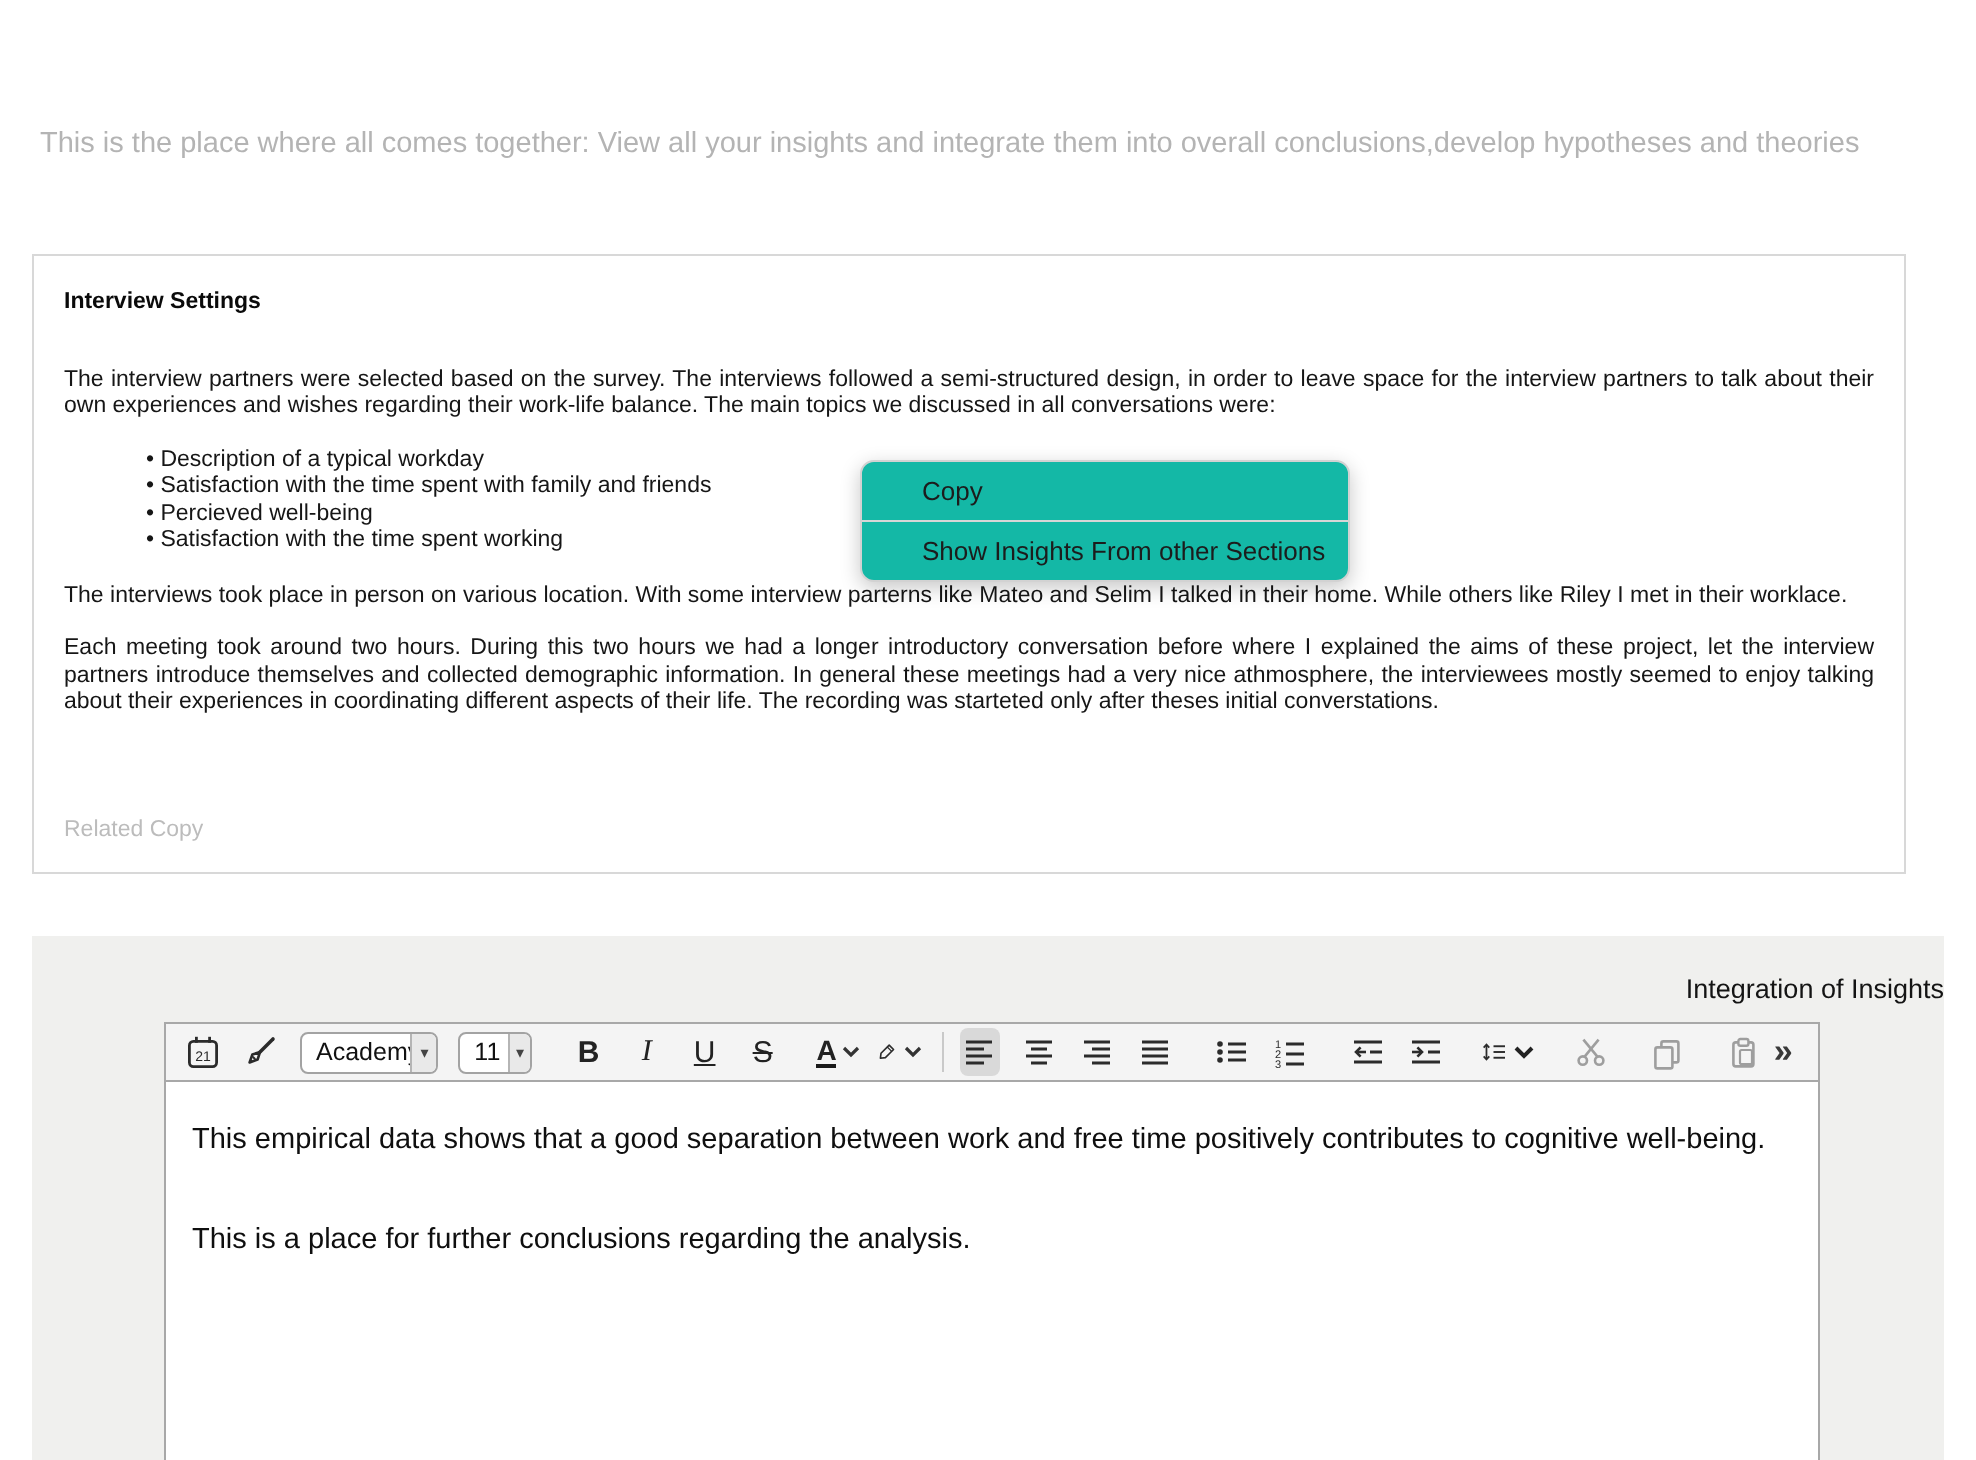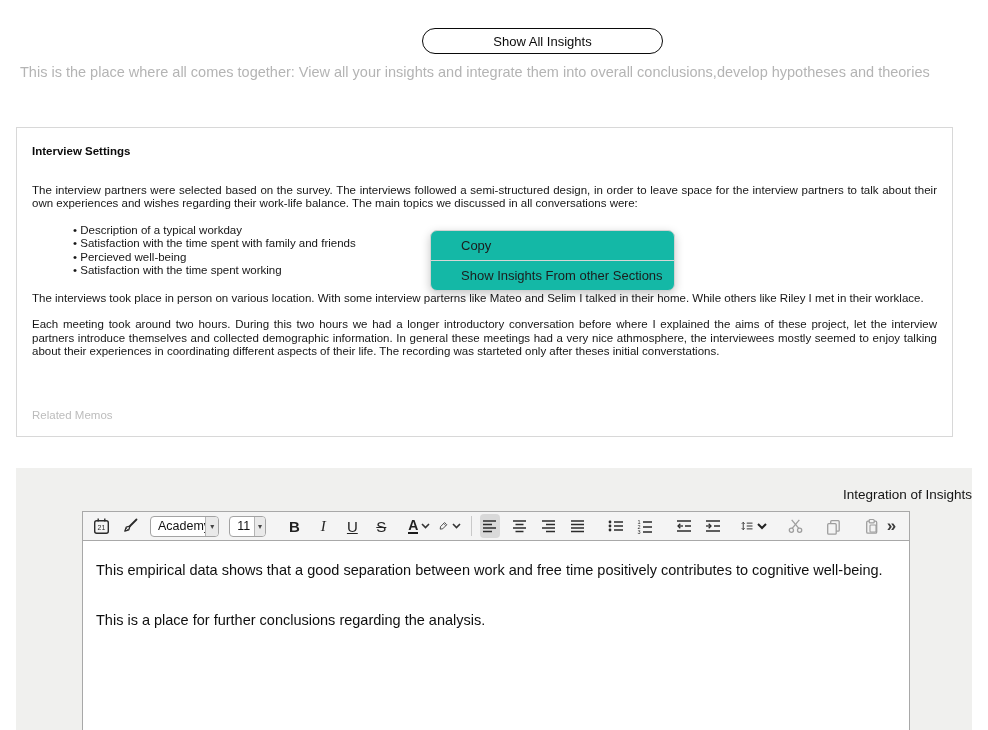--- a/index.html
+++ b/index.html
@@ -60,35 +60,34 @@
   .combo-font .combo-text { width:69px; }
   .combo-size .combo-text { width:28px;text-align:center; }
 
   svg { display:block; }
 </style>
 </head>
 <body>
 
 <div class="page">
 
-  <div class="show-btn">Show All Insights</div>
   <div class="subtitle">This is the place where all comes together: View all your insights and integrate them into overall conclusions,develop hypotheses and theories</div>
 
   <div class="card">
     <h2>Interview Settings</h2>
     <p>The interview partners were selected based on the survey. The interviews followed a semi-structured design, in order to leave space for the interview partners to talk about their own experiences and wishes regarding their work-life balance. The main topics we discussed in all conversations were:</p>
     <ul>
       <li>Description of a typical workday</li>
       <li>Satisfaction with the time spent with family and friends</li>
       <li>Percieved well-being</li>
       <li>Satisfaction with the time spent working</li>
     </ul>
     <p>The interviews took place in person on various location. With some interview parterns like Mateo and Selim I talked in their home. While others like Riley I met in their worklace.</p>
     <p>Each meeting took around two hours. During this two hours we had a longer introductory conversation before where I explained the aims of these project, let the interview partners introduce themselves and collected demographic information. In general these meetings had a very nice athmosphere, the interviewees mostly seemed to enjoy talking about their experiences in coordinating different aspects of their life. The recording was starteted only after theses initial converstations.</p>
-    <div class="related-memos">Related Memos</div>
+    <div class="related-memos">Related Copy</div>
   </div>
 
   <div class="ctx-menu">
     <div class="ctx-item">Copy</div>
     <div class="ctx-divider"></div>
     <div class="ctx-item">Show Insights From other Sections</div>
   </div>
 
   <div class="panel">
     <div class="panel-title">Integration of Insights</div>

